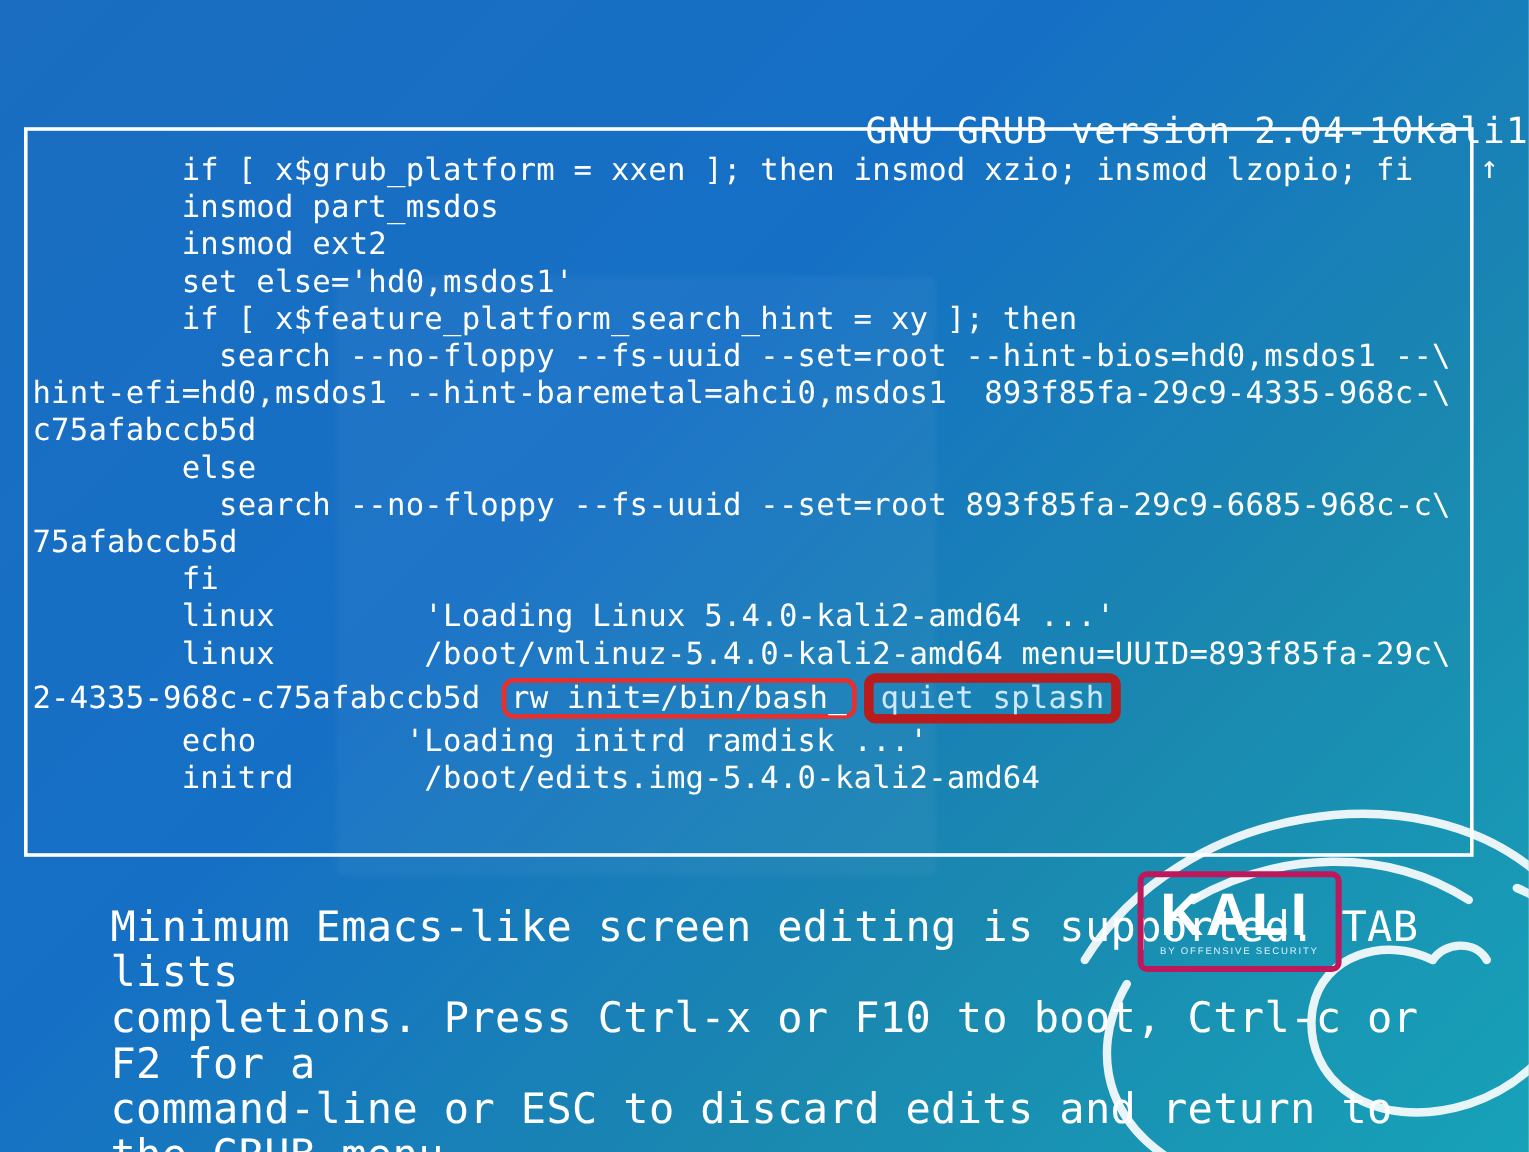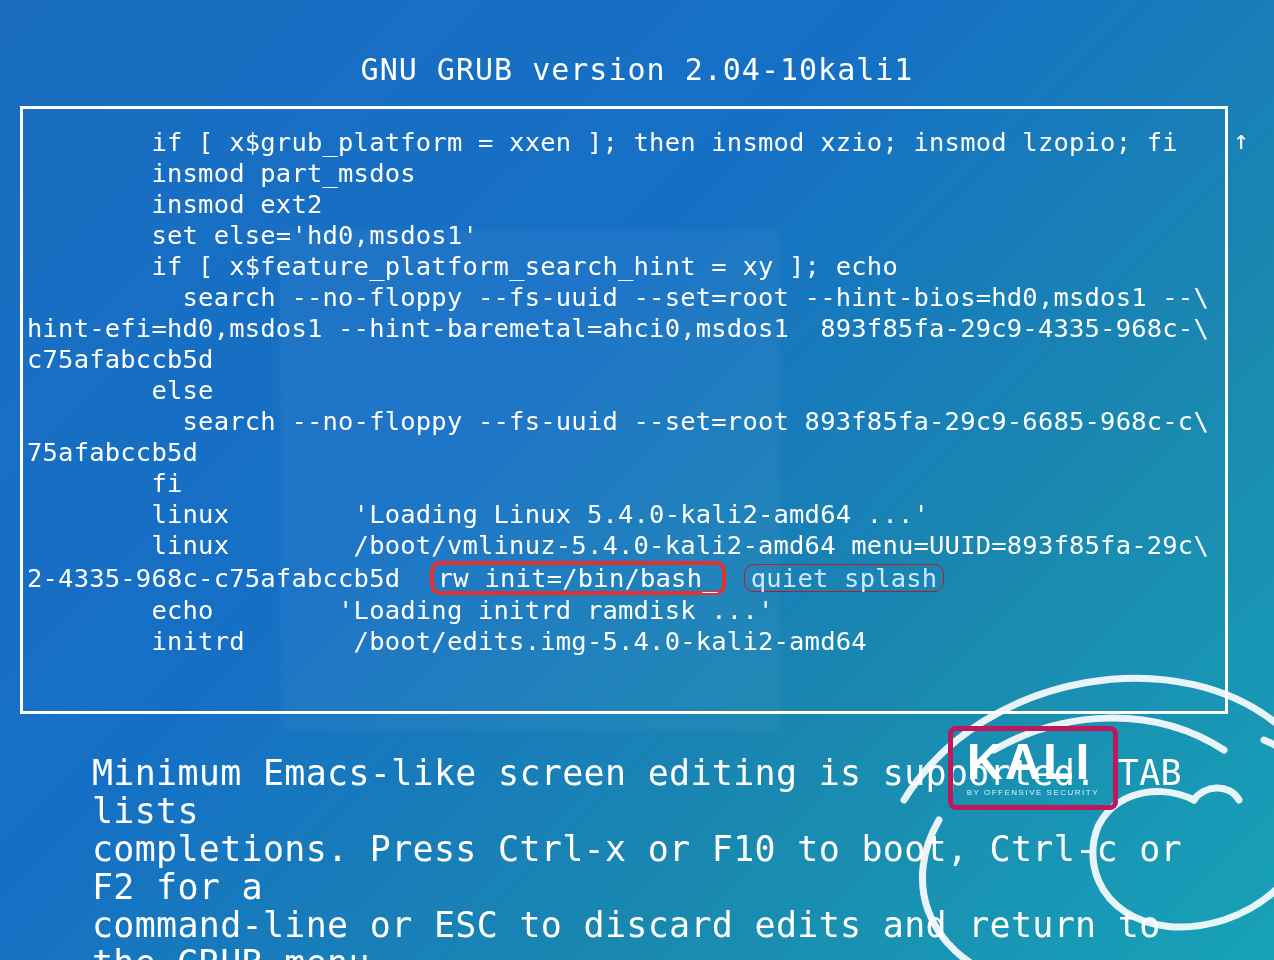--- a/index.html
+++ b/index.html
@@ -20,25 +20,26 @@
     left: 280px;
     top: 230px;
     width: 500px;
     height: 500px;
     background: rgba(255,255,255,0.04);
     border-radius: 6px;
     filter: blur(2px);
   }
   .title {
     width: 100%;
-    text-align: center;
+    text-align: right;
     padding-top: 52px;
     font-size: 30px;
     letter-spacing: 1px;
     font-weight: 500;
+    margin-top: 40px;
   }
   .editor-box {
     position: absolute;
     left: 20px;
     top: 106px;
     width: 1208px;
     height: 608px;
     border: 3px solid #ffffff;
     padding: 18px 4px 12px 4px;
     box-sizing: border-box;
@@ -53,26 +54,26 @@
     font-size: 25.5px;
     line-height: 31px;
     white-space: pre;
     font-weight: 400;
     letter-spacing: 0.2px;
   }
   .hl-red {
     border: 4px solid #e53030;
     border-radius: 10px;
     padding: 0 4px 0 4px;
-    margin: 0 14px;
+    margin: 0 2px;
     display: inline-block;
     line-height: 26px;
   }
   .hl-orange {
-    border: 1px solid #b91c1c;
+    border: 8px solid #b91c1c;
     border-radius: 10px;
     padding: 0 6px 0 6px;
     margin: 0 0 0 4px;
     display: inline-block;
     line-height: 26px;
     color: #cfe8ff;
   }
   .help {
     position: absolute;
     left: 92px;
@@ -123,21 +124,21 @@
 <div class="overlay-panel"></div>
 
 <div class="title">GNU GRUB  version 2.04-10kali1</div>
 
 <div class="editor-box">
   <span class="scroll-arrow">↑</span>
   <div class="code"><span>        if [ x$grub_platform = xxen ]; then insmod xzio; insmod lzopio; fi</span>
 <span>        insmod part_msdos</span>
 <span>        insmod ext2</span>
 <span>        set else='hd0,msdos1'</span>
-<span>        if [ x$feature_platform_search_hint = xy ]; echo</span>
+<span>        if [ x$feature_platform_search_hint = xy ]; then</span>
 <span>          search --no-floppy --fs-uuid --set=root --hint-bios=hd0,msdos1 --\</span>
 <span>hint-efi=hd0,msdos1 --hint-baremetal=ahci0,msdos1  893f85fa-29c9-4335-968c-\</span>
 <span>c75afabccb5d</span>
 <span>        else</span>
 <span>          search --no-floppy --fs-uuid --set=root 893f85fa-29c9-6685-968c-c\</span>
 <span>75afabccb5d</span>
 <span>        fi</span>
 <span>        linux        'Loading Linux 5.4.0-kali2-amd64 ...'</span>
 <span>        linux        /boot/vmlinuz-5.4.0-kali2-amd64 menu=UUID=893f85fa-29c\</span>
 <span>2-4335-968c-c75afabccb5d </span><span class="hl-red">rw init=/bin/bash_</span><span class="hl-orange">quiet splash</span>

